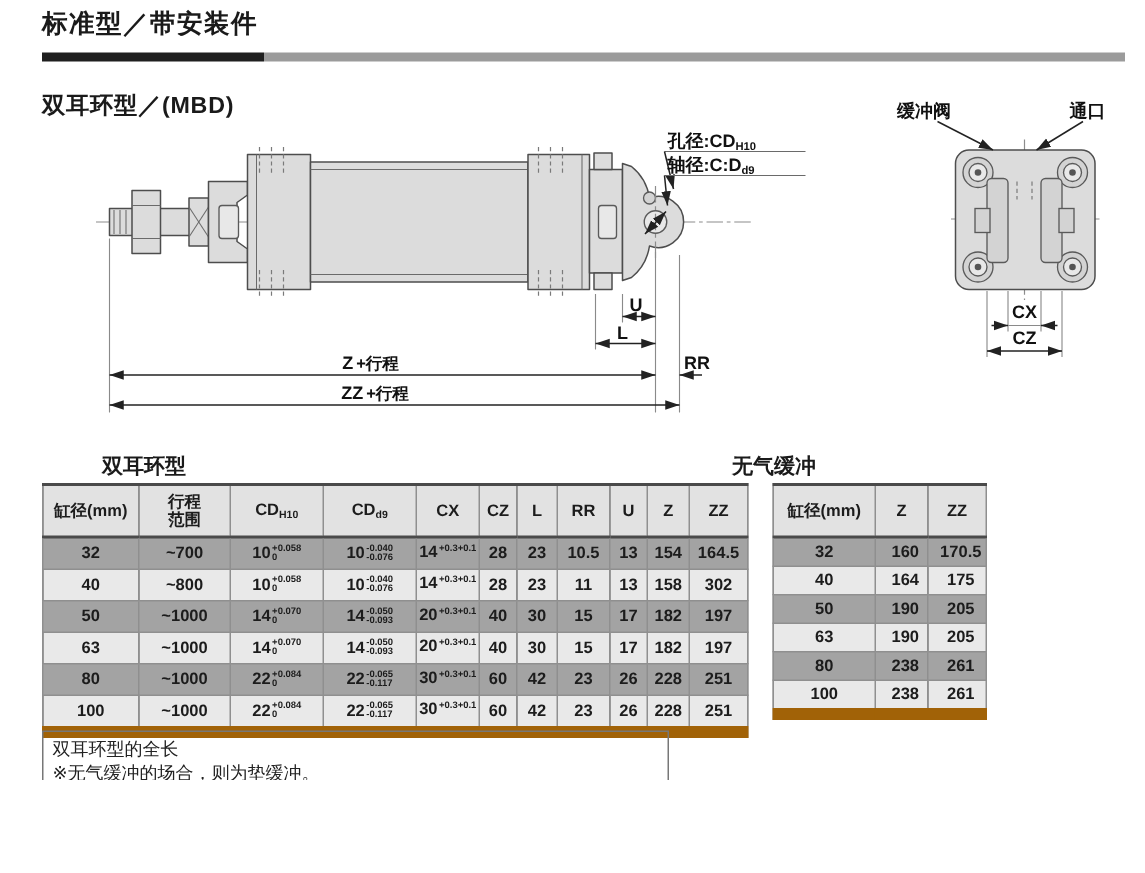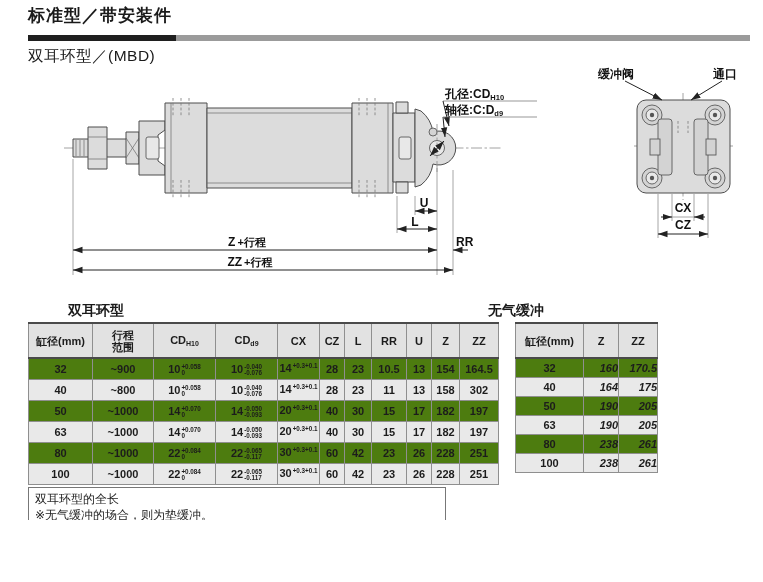--- a/index.html
+++ b/index.html
@@ -2,46 +2,46 @@
 <html><head>
 <meta charset="utf-8">
 <style>
   html,body{margin:0;padding:0;}
   body{font-family:"Liberation Sans","DejaVu Sans",sans-serif;background:#fff;}
   .page{position:relative;width:763px;height:520px;background:#fff;overflow:hidden;color:#1a1a1a;}
 
   .title{position:absolute;left:28px;top:4px;font-size:17px;font-weight:bold;letter-spacing:1px;}
   .rule-black{position:absolute;left:28px;top:35px;width:148px;height:6px;background:#1f1f1f;}
   .rule-gray{position:absolute;left:176px;top:35px;width:574px;height:6px;background:#9b9b9b;}
-  .subtitle{position:absolute;left:28px;top:46px;font-size:15.5px;font-weight:normal;letter-spacing:0.5px;}
+  .subtitle{position:absolute;left:28px;top:60px;font-size:15.5px;font-weight:bold;letter-spacing:0.5px;}
 
   .diagram-svg{position:absolute;left:0;top:0;width:763px;height:582px;}
   .part{fill:#dcdcdc;stroke:#4d4d4d;stroke-width:1;stroke-linejoin:round;}
   .part2{fill:#d3d3d3;stroke:#5a5a5a;stroke-width:0.9;}
   .inner{fill:#e8e8e8;stroke:#5a5a5a;stroke-width:0.9;}
   .thin{stroke:#6a6a6a;stroke-width:0.7;fill:none;}
   .cl{stroke:#8c8c8c;stroke-width:0.8;stroke-dasharray:11 2.5 2.5 2.5;fill:none;}
   .dash3{stroke:#7a7a7a;stroke-width:0.8;stroke-dasharray:2.8 2;fill:none;}
   .ext{stroke:#8a8a8a;stroke-width:0.75;fill:none;}
   .dim{stroke:#222;stroke-width:1;fill:none;}
   .diagram-svg text{font-family:"Liberation Sans","DejaVu Sans",sans-serif;font-weight:bold;font-size:12px;fill:#111;}
   .sfx{font-size:11px;}
   .sub7{font-size:7.5px;}
 
   .tbl-title{position:absolute;font-size:14px;font-weight:bold;}
   .unit-label{position:absolute;left:426px;top:307px;width:67px;text-align:left;font-size:11px;color:#333;margin-top:44px;}
 
-  .spec-table{border-collapse:collapse;table-layout:fixed;font-size:11px;font-weight:bold;color:#1c1c1c;position:absolute;background:#4d7c0f;border-top:2px solid #4a4a4a;border-bottom:1px solid #a16207;}
+  .spec-table{border-collapse:collapse;table-layout:fixed;font-size:11px;font-weight:bold;color:#1c1c1c;position:absolute;background:#a3a3a3;border-top:2px solid #4a4a4a;border-bottom:8px solid #a16207;}
   .spec-table th,.spec-table td{border:1px solid #8f8f8f;text-align:center;vertical-align:middle;padding:0;overflow:hidden;white-space:nowrap;}
   .spec-table thead th{background:#e2e2e2;height:33px;font-size:11px;line-height:12px;border-bottom:2px solid #4a4a4a;}
   .spec-table tbody td{height:18px;}
   .spec-table tbody tr.alt{background:#e9e9e9;}
   .left-table{left:28px;top:322px;width:470px;}
   .right-table{left:515px;top:322px;width:142px;}
-  .right-table td.lft{text-align:right;padding-left:5px;font-style:italic;}
+  .right-table td.lft{text-align:center;padding-left:5px;}
   .hsub{font-size:7px;position:relative;top:2px;}
   .tc{line-height:18px;}
   .tv{font-size:11px;}
   .tol{display:inline-flex;flex-direction:column;font-size:6.3px;line-height:6.3px;text-align:left;vertical-align:middle;margin-left:1px;}
   .sx{font-size:6.3px;position:relative;top:-4px;margin-left:1px;}
 
   .note-box{position:absolute;left:28px;top:487px;width:404px;height:60px;border:1px solid #777;padding:4px 6px;font-size:12px;line-height:15.5px;color:#222;}
   .nline{white-space:nowrap;}
   .ind{padding-left:13px;}
 </style>
@@ -218,21 +218,21 @@
         <th>L</th>
         <th>RR</th>
         <th>U</th>
         <th>Z</th>
         <th>ZZ</th>
       </tr>
     </thead>
     <tbody>
       <tr>
         <td>32</td>
-        <td>~900</td>
+        <td>~700</td>
         <td class="tc"><span class="tv">10</span><span class="tol">
               <span>+0.058</span>
               <span>0</span>
             </span></td>
         <td class="tc"><span class="tv">10</span><span class="tol">
               <span>-0.040</span>
               <span>-0.076</span>
             </span></td>
         <td class="tc"><span class="tv">14</span><span class="sx">+0.3+0.1</span></td>
         <td>28</td>

